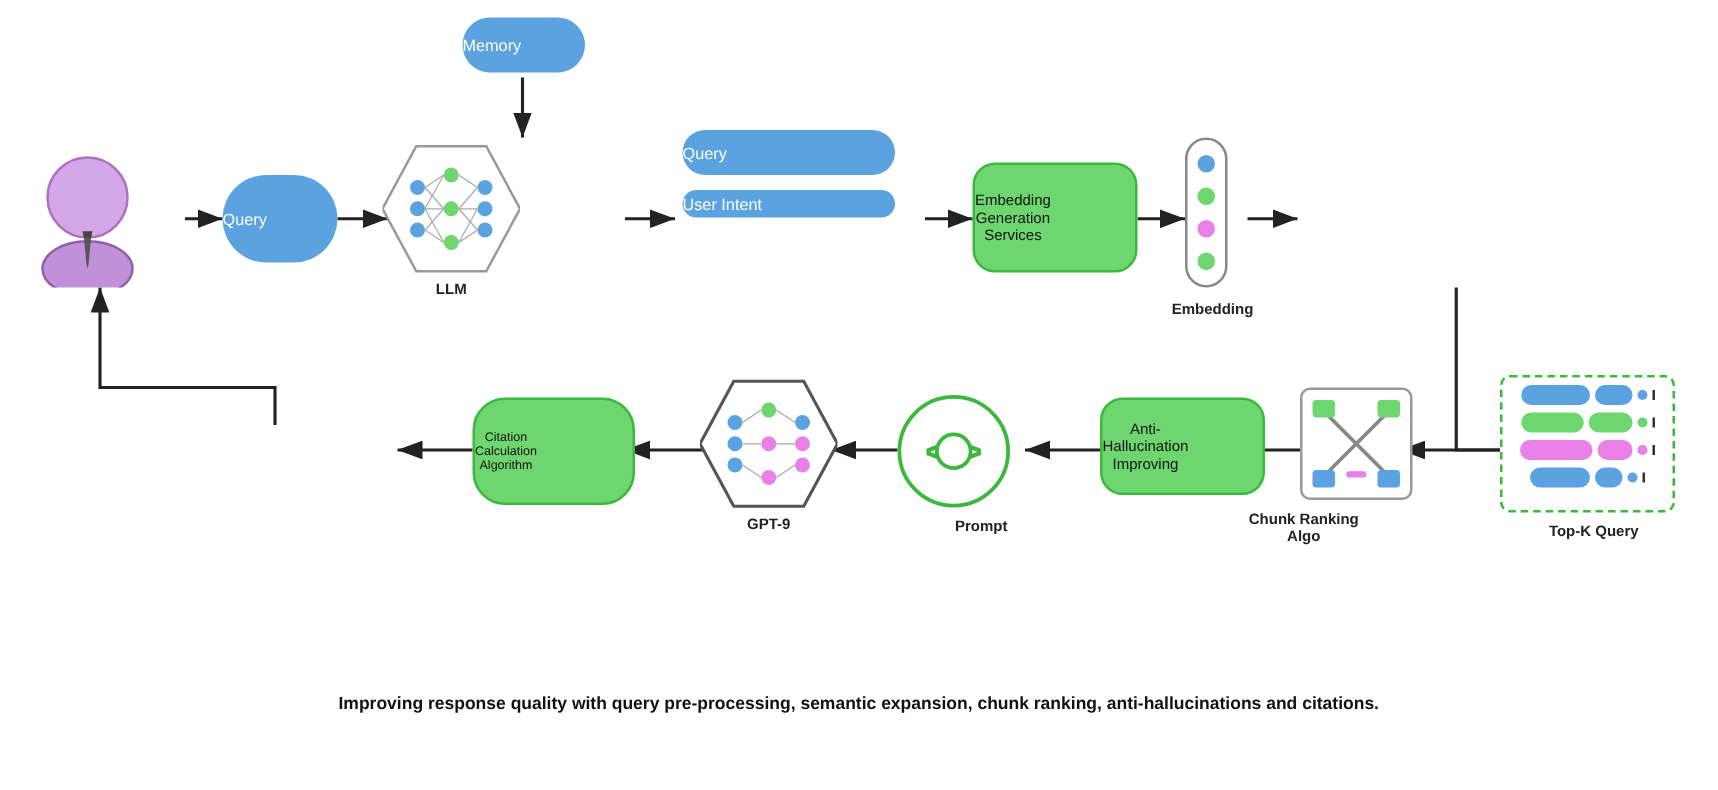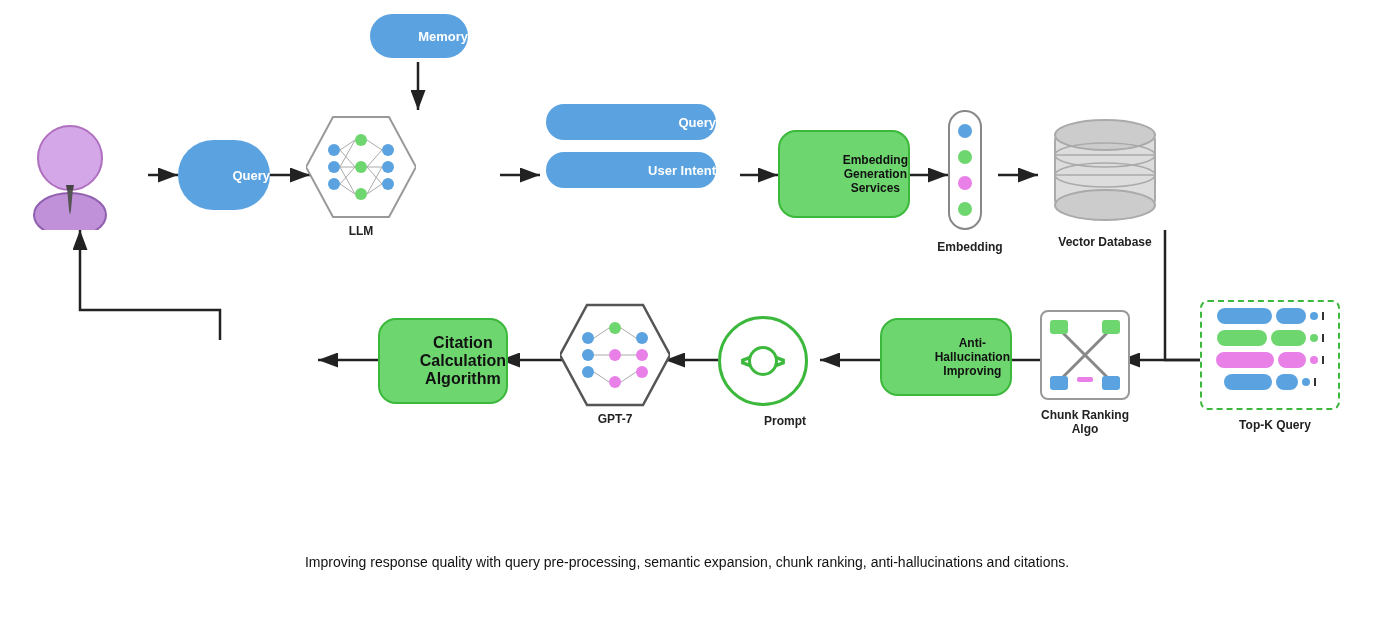--- a/index.html
+++ b/index.html
@@ -22,24 +22,24 @@
       top: 0; left: 0;
       width: 100%; height: 100%;
       pointer-events: none;
     }
 
     
     .node {
       position: absolute;
       display: flex;
       align-items: center;
-      justify-content: flex-end;
+      justify-content: flex-start;
       text-align: center;
       font-size: 13px;
-      font-weight: 700;
+      font-weight: 400;
     }
 
     
     .circle-blue {
       border-radius: 50%;
       background: #5ba3e0;
       color: #fff;
     }
 
     
@@ -144,21 +144,21 @@
       text-align: center;
       color: #222;
     }
 
     .caption {
       position: absolute;
       bottom: 10px;
       left: 50%;
       transform: translateX(-50%);
       font-size: 14px;
-      font-weight: 400;
+      font-weight: 700;
       color: #111;
       white-space: nowrap;
       text-align: center;
     }
   </style>
 </head>
 <body>
 
 <div class="diagram-container">
 
@@ -251,56 +251,39 @@
       <line x1="61" y1="82" x2="76" y2="55" stroke="#aaa" stroke-width="1"></line>
       <line x1="61" y1="82" x2="76" y2="72" stroke="#aaa" stroke-width="1"></line>
     </svg>
     <div class="label-below" style="width:110px; top:112px; left:0;">LLM</div>
   </div>
 
   <div class="node rounded-blue" style="left:546px; top:104px; width:170px; height:36px;">
     <span>Query</span>
   </div>
 
-  <div class="node rounded-blue" style="left:546px; top:152px; width:170px; height:36px;">
+  <div class="node rounded-blue" style="left:546px; top:152px; width:170px; height:22px;">
     <span>User Intent</span>
   </div>
 
 
   <div class="node rounded-green" style="left:778px; top:130px; width:132px; height:88px; font-size:12px;">
     <span style="white-space:pre-line;">Embedding
 Generation
 Services</span>
   </div>
 
   <div class="embedding-pill" style="left:948px; top:110px;">
     <div class="pill-dot" style="background:#5ba3e0;"></div>
     <div class="pill-dot" style="background:#6ed66e;"></div>
     <div class="pill-dot" style="background:#e880e8;"></div>
     <div class="pill-dot" style="background:#6ed66e;"></div>
   </div>
   <div class="label-below" style="left:930px; top:240px; width:80px;">Embedding</div>
 
-  <div style="position:absolute; left:1040px; top:100px;">
-    <svg width="130" height="130" viewBox="0 0 130 130">
-
-      <rect x="15" y="35" width="100" height="70" rx="5" fill="#ddd" stroke="#aaa" stroke-width="2"></rect>
-
-      <ellipse cx="65" cy="35" rx="50" ry="15" fill="#ccc" stroke="#aaa" stroke-width="2"></ellipse>
-
-      <line x1="15" y1="55" x2="115" y2="55" stroke="#aaa" stroke-width="1.5"></line>
-      <line x1="15" y1="75" x2="115" y2="75" stroke="#aaa" stroke-width="1.5"></line>
-
-      <ellipse cx="65" cy="55" rx="50" ry="12" fill="none" stroke="#aaa" stroke-width="1.5"></ellipse>
-      <ellipse cx="65" cy="75" rx="50" ry="12" fill="none" stroke="#aaa" stroke-width="1.5"></ellipse>
-
-      <ellipse cx="65" cy="105" rx="50" ry="15" fill="#ccc" stroke="#aaa" stroke-width="2"></ellipse>
-    </svg>
-    <div class="label-below" style="width:130px; top:135px; left:0; font-size:12px;">Vector Database</div>
-  </div>
 
   <div class="topk-box" style="left:1200px; top:300px; width:140px; height:110px;">
 
     <div class="topk-row">
       <div class="topk-bar" style="width:55px; background:#5ba3e0;"></div>
       <div class="topk-bar" style="width:30px; background:#5ba3e0;"></div>
       <div class="topk-dot-small" style="background:#5ba3e0;"></div>
       <div style="width:2px; height:8px; background:#333;"></div>
     </div>
 
@@ -334,21 +317,21 @@
       <line x1="70" y1="10" x2="10" y2="70" stroke="#888" stroke-width="3"></line>
 
       <rect x="5" y="5" width="18" height="14" rx="3" fill="#6ed66e"></rect>
       <rect x="57" y="5" width="18" height="14" rx="3" fill="#6ed66e"></rect>
       <rect x="5" y="61" width="18" height="14" rx="3" fill="#5ba3e0"></rect>
       <rect x="57" y="61" width="18" height="14" rx="3" fill="#5ba3e0"></rect>
 
       <rect x="32" y="62" width="16" height="5" rx="2" fill="#e880e8"></rect>
     </svg>
   </div>
-  <div class="label-below" style="left:1038px; top:408px; width:94px;">Chunk
+  <div class="label-below" style="left:996px; top:408px; width:94px;">Chunk
 Ranking Algo</div>
 
   <div class="node rounded-green" style="left:880px; top:318px; width:132px; height:78px; font-size:12px;">
     <span style="white-space:pre-line;">Anti-
 Hallucination
 Improving</span>
   </div>
 
   <div class="prompt-shape" style="left:718px; top:316px;">
     <span>&lt;&nbsp;&gt;</span>
@@ -370,24 +353,24 @@
       <circle cx="82" cy="38" r="6" fill="#5ba3e0"></circle>
       <circle cx="82" cy="55" r="6" fill="#e880e8"></circle>
       <circle cx="82" cy="72" r="6" fill="#e880e8"></circle>
       <line x1="34" y1="38" x2="49" y2="28" stroke="#aaa" stroke-width="1"></line>
       <line x1="34" y1="55" x2="49" y2="55" stroke="#aaa" stroke-width="1"></line>
       <line x1="34" y1="72" x2="49" y2="82" stroke="#aaa" stroke-width="1"></line>
       <line x1="61" y1="28" x2="76" y2="38" stroke="#aaa" stroke-width="1"></line>
       <line x1="61" y1="55" x2="76" y2="55" stroke="#aaa" stroke-width="1"></line>
       <line x1="61" y1="82" x2="76" y2="72" stroke="#aaa" stroke-width="1"></line>
     </svg>
-    <div class="label-below" style="width:110px; top:112px; left:0;">GPT-7</div>
-  </div>
-
-  <div class="node rounded-green" style="left:378px; top:318px; width:130px; height:86px; font-size:16px;">
+    <div class="label-below" style="width:110px; top:112px; left:0;">GPT-9</div>
+  </div>
+
+  <div class="node rounded-green" style="left:378px; top:318px; width:130px; height:86px; font-size:10px;border-radius:26px;">
     <span style="white-space:pre-line;">Citation
 Calculation
 Algorithm</span>
   </div>
 
 
   <div class="caption">Improving response quality with query pre-processing, semantic expansion, chunk ranking, anti-hallucinations and citations.</div>
 
 </div>
 

